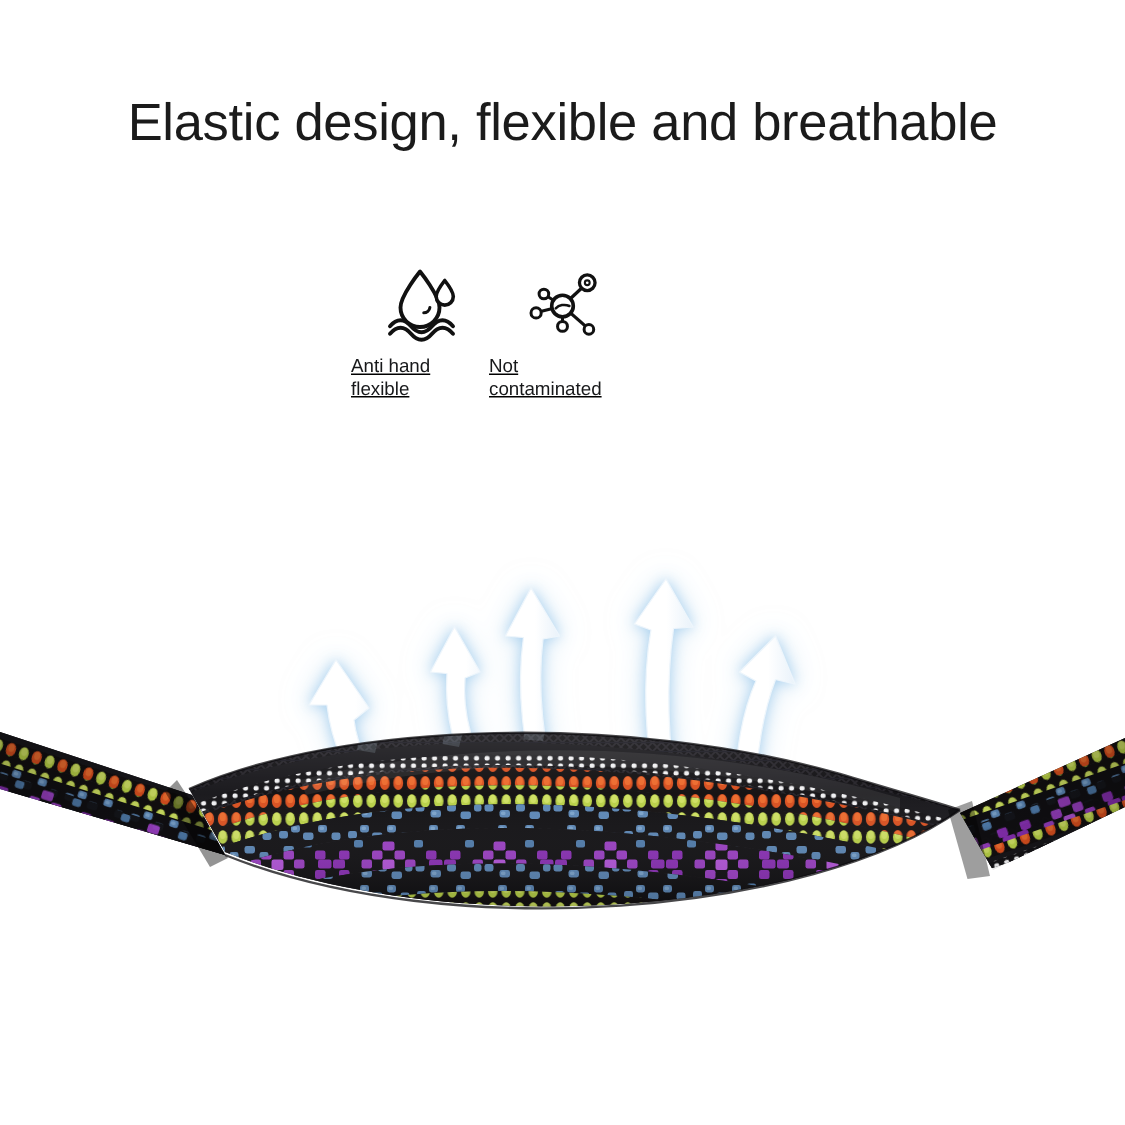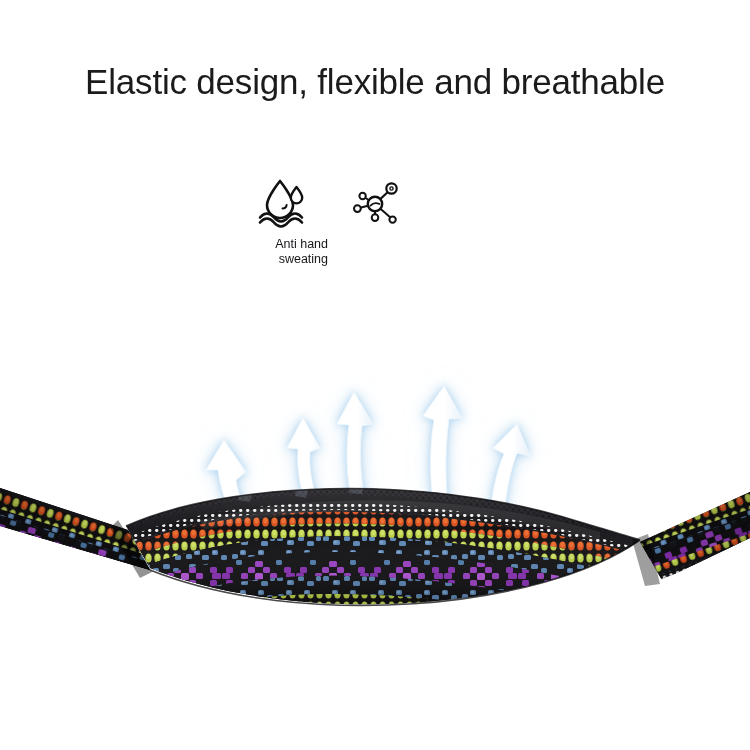--- a/index.html
+++ b/index.html
@@ -37,21 +37,22 @@
   
   #features {
     position: absolute;
     top: 176px;
     left: 234px;
     width: 286px;
     height: 110px;
   }
   .feature {
     position: absolute;
-    text-align: right;
+    text-align: left;
+    text-decoration: underline;
   }
   .feature .glyph {
     height: 52px;
     display: flex;
     align-items: flex-end;
     justify-content: center;
   }
   .feature .caption {
     margin-top: 9px;
     font-size: 12.5px;
@@ -113,21 +114,21 @@
 
           <path d="M41.5 9 C41.5 9, 35.8 16.2, 35.8 19.7 C35.8 22.9, 38.4 25.4, 41.5 25.4 C44.6 25.4, 47.2 22.9, 47.2 19.7 C47.2 16.2, 41.5 9, 41.5 9 Z" stroke="#111" stroke-width="2.4" stroke-linejoin="round" fill="#fff"></path>
 
           <path d="M27.5 30.5 C29.6 30.5, 31.3 29.0, 31.6 27.0" stroke="#111" stroke-width="2" stroke-linecap="round" fill="none"></path>
 
           <path d="M5 39.5 C9.5 34.2, 14.5 34.2, 19 39.5 C23.5 44.8, 28.5 44.8, 33 39.5 C37.5 34.2, 42.5 34.2, 47 39.5" stroke="#111" stroke-width="2.6" stroke-linecap="round" fill="none"></path>
 
           <path d="M5 44.5 C9.5 39.2, 14.5 39.2, 19 44.5 C23.5 49.8, 28.5 49.8, 33 44.5 C37.5 39.2, 42.5 39.2, 47 44.5" stroke="#111" stroke-width="2.6" stroke-linecap="round" fill="none"></path>
         </svg>
       </div>
-      <div class="caption"><span>Anti hand</span><br><span>sweating</span></div>
+      <div class="caption"><span>Anti hand</span><br><span>flexible</span></div>
     </div>
 
     <div class="feature" id="feature-1">
       <div class="glyph">
         <svg width="52" height="48" viewBox="0 0 52 48" fill="none">
           <g stroke="#111" stroke-width="2" fill="#fff">
 
             <path d="M25 24 L40 10" stroke-width="2.2"></path>
             <path d="M25 24 L14 17" stroke-width="2"></path>
             <path d="M25 24 L9 28" stroke-width="2"></path>
@@ -140,20 +141,21 @@
             <circle cx="41.5" cy="8.5" r="1.6" stroke-width="1.4"></circle>
             <circle cx="12.6" cy="16" r="3.2" stroke-width="2"></circle>
             <circle cx="7.4" cy="28.6" r="3.4" stroke-width="2"></circle>
             <circle cx="25" cy="37.6" r="3.3" stroke-width="2"></circle>
             <circle cx="42.6" cy="39.6" r="3.2" stroke-width="2"></circle>
           </g>
 
           <path d="M20.5 25.6 C22.6 23.3, 26.4 22.6, 29.6 24.0" stroke="#111" stroke-width="1.7" fill="none" stroke-linecap="round"></path>
         </svg>
       </div>
+      <div class="caption"><span>Not</span><br><span>contaminated</span></div>
     </div>
 
   </div>
 
   <div id="airflow">
     <svg width="750" height="230" viewBox="0 0 750 230" fill="none">
       <defs>
         <filter id="glow" x="-60%" y="-60%" width="220%" height="220%">
           <feDropShadow dx="0" dy="0" stdDeviation="4.5" flood-color="#9ecbec" flood-opacity="0.85"></feDropShadow>
           <feDropShadow dx="0" dy="0" stdDeviation="9" flood-color="#bfdcf2" flood-opacity="0.55"></feDropShadow>

